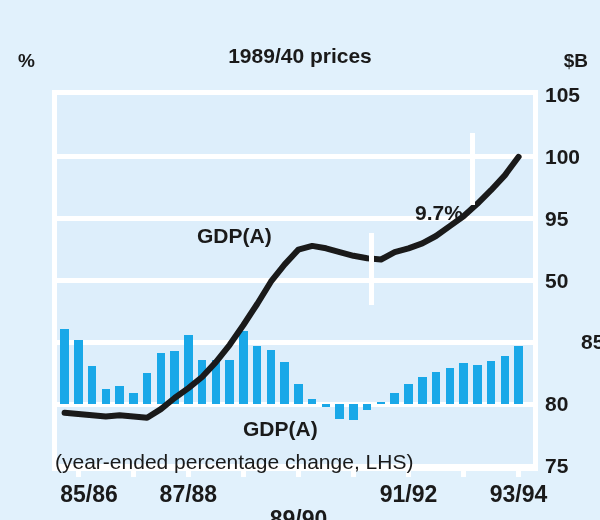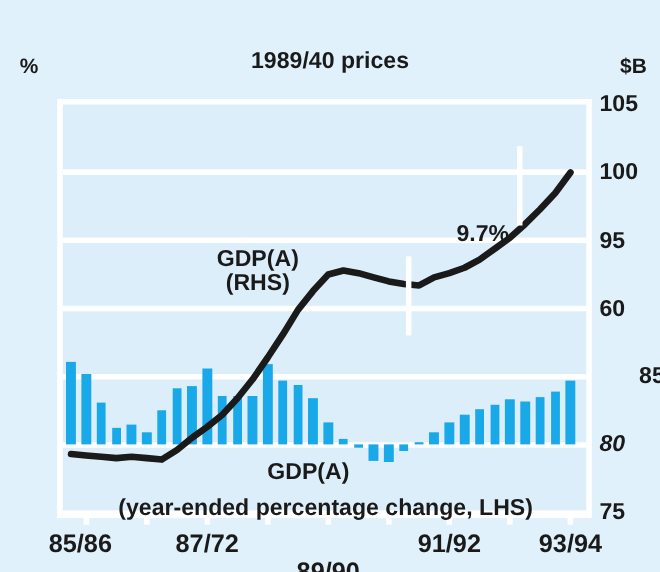--- a/index.html
+++ b/index.html
@@ -72,21 +72,21 @@
   .ann{
     position:absolute;
     font-size:21px;font-weight:bold;color:#1a1a1a;
     white-space:nowrap;
   }
   #ann-series-rhs{top:130px;left:140px;text-align:center;line-height:1.05;}
   #ann-pct{top:106px;left:358px;}
   #ann-series-lhs{top:322px;left:186px;}
   #ann-footnote{
     position:absolute;top:355px;left:-2px;width:482px;
-    text-align:center;font-size:21px;font-weight:bold;color:#1a1a1a;
+    font-size:21px;font-weight:normal;color:#1a1a1a;
     white-space:nowrap;
   }
 
   .vmark{position:absolute;width:5px;background:#ffffff;}
 
   svg.lineoverlay{position:absolute;left:0;top:0;width:476px;height:371px;overflow:visible;}
 </style>
 </head>
 <body>
 
@@ -160,39 +160,38 @@
 
     <svg class="lineoverlay" viewBox="0 0 476 371" preserveAspectRatio="none">
       <polyline id="gdp-line" fill="none" stroke="#1a1a1a" stroke-width="6" stroke-linejoin="round" stroke-linecap="round" points="7.6,317.8 21.3,319.1 35.1,320.3 48.8,321.5 62.6,320.3 76.4,321.5 90.1,322.8 103.9,314.1 117.6,303.0 131.4,293.1 145.1,282.0 158.9,267.1 172.7,249.8 186.4,230.0 200.2,209.0 213.9,186.7 227.7,169.4 241.4,154.6 255.2,150.9 269.0,153.3 282.7,157.1 296.5,160.8 310.2,163.2 324.0,164.5 337.7,157.1 351.5,153.3 365.3,148.4 379.0,141.0 392.8,131.1 406.5,121.2 420.3,108.8 434.0,95.2 447.8,80.4 461.6,61.8"></polyline>
     </svg>
 
     <div class="vmark" style="left:312px;top:138px;height:72px;"></div>
     <div class="vmark" style="left:413px;top:38px;height:72px;"></div>
 
     <div class="ann" id="ann-series-rhs">
       <div>GDP(A)</div>
-      <div>(RHS)</div>
     </div>
 
     <div class="ann" id="ann-pct">9.7%</div>
     <div class="ann" id="ann-series-lhs">GDP(A)</div>
     <div id="ann-footnote">(year-ended percentage change, LHS)</div>
 
     <div id="ylabels-left"></div>
     <div id="ylabels-right">
         <div class="ylabel-r" style="top: 0px;">105</div>
         <div class="ylabel-r" style="top: 61.8333px;">100</div>
         <div class="ylabel-r" style="top: 123.667px;">95</div>
-        <div class="ylabel-r" style="top: 185.5px;">60</div>
+        <div class="ylabel-r" style="top: 185.5px;">50</div>
         <div class="ylabel-r" style="top: 247.333px; margin-left: 36px;">85</div>
-        <div class="ylabel-r" style="top: 309.167px; font-style: italic;">80</div>
+        <div class="ylabel-r" style="top: 309.167px;">80</div>
         <div class="ylabel-r" style="top: 371px;">75</div>
       </div>
     <div id="xlabels">
-        <div class="xlabel" style="left: 16px; text-align: center;">85/86</div>
-        <div class="xlabel" style="left: 131.382px;">87/72</div>
+        <div class="xlabel" style="left: 32px; text-align: center;">85/86</div>
+        <div class="xlabel" style="left: 131.382px;">87/88</div>
         <div class="xlabel" style="left: 241.439px; margin-top: 25px;">89/90</div>
         <div class="xlabel" style="left: 351.497px;">91/92</div>
         <div class="xlabel" style="left: 461.555px;">93/94</div>
       </div>
   </div>
 
 </div>
 
 </body></html>

